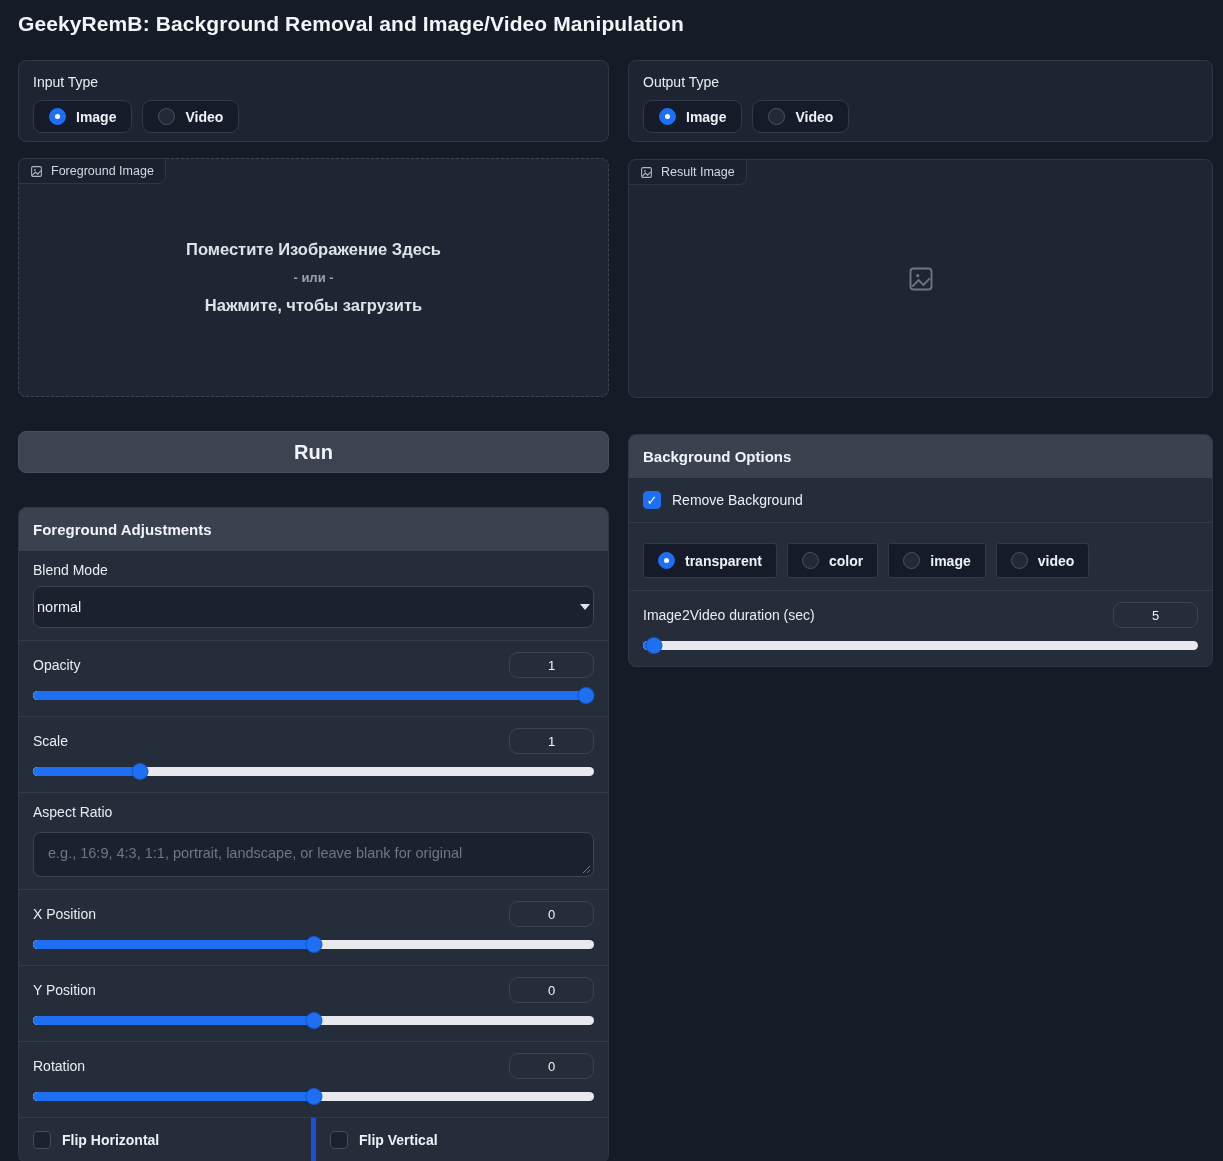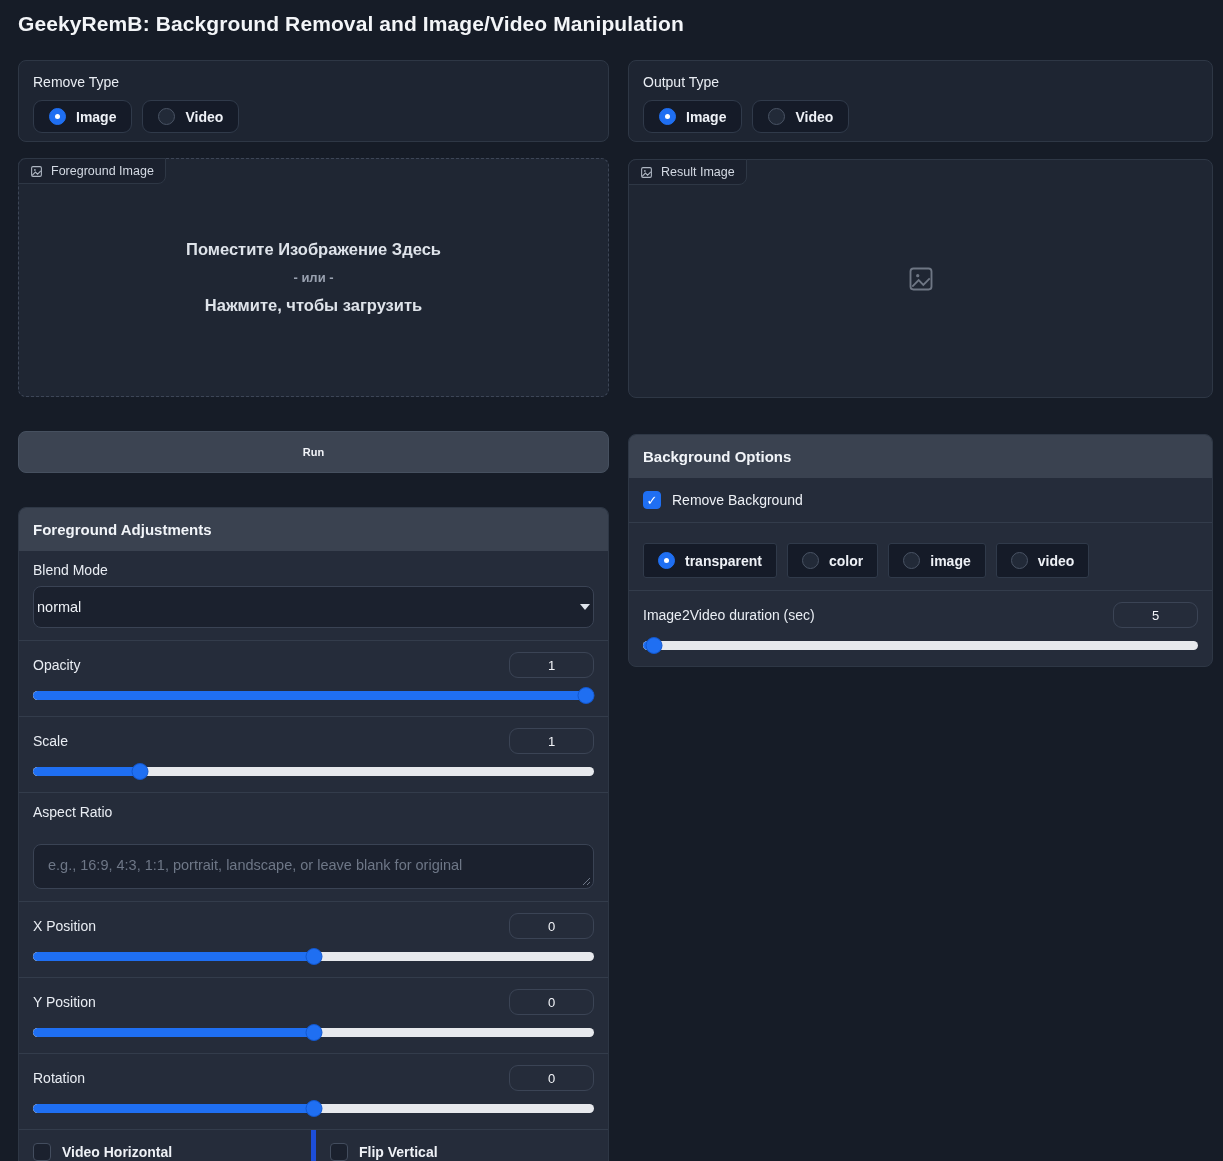--- a/index.html
+++ b/index.html
@@ -64,21 +64,21 @@
   .drop-main { font-size:16.5px; font-weight:600; color:#dee3ea; }
   .drop-or { font-size:13px; font-weight:600; color:#99a1b0; }
   .zone-center-icon {
     position:absolute; inset:0; display:flex; align-items:center; justify-content:center;
   }
 
   
   .run {
     display:block; width:100%; height:42px;
     background:#3c4452; border:1px solid #46505f; border-radius:8px;
-    color:#f2f4f8; font-family:inherit; font-size:11px; font-weight:700; cursor:pointer;
+    color:#f2f4f8; font-family:inherit; font-size:20px; font-weight:700; cursor:pointer;
   }
 
   
   .group {
     background:#252c3a; border:1px solid #2e3745; border-radius:8px; overflow:hidden;
   }
   .group-header {
     background:#3a4250; padding:13px 14px; font-size:15px; font-weight:700; color:#f1f4f8;
   }
   .row { padding:11px 14px 12px 14px; }
@@ -105,21 +105,21 @@
   .track {
     position:absolute; left:0; right:0; top:4px; height:9px;
     background:#e7e9ed; border-radius:5px; overflow:hidden;
   }
   .fill { height:100%; background:#1f6ff2; border-radius:5px; }
   .thumb {
     position:absolute; top:0; width:17px; height:17px; border-radius:50%;
     background:#1f6ff2; border:1px solid #1257ce; transform:translateX(-50%);
   }
 
-  .textarea-wrap { position:relative; margin-top:24px; }
+  .textarea-wrap { position:relative; margin-top:12px; }
   textarea.aspect {
     display:block; width:100%; height:45px; background:#1b212e; border:1px solid #3a4354;
     border-radius:8px; padding:12px 14px; color:#e7ebf2; font-family:inherit; font-size:14.5px;
     resize:none; outline:none;
   }
   textarea.aspect::placeholder { color:#6e7787; }
   .resize-corner { position:absolute; right:3px; bottom:3px; }
 
   .checks { display:flex; padding:0; }
   .check-cell { flex:1; display:flex; align-items:center; gap:11px; padding:13px 14px; cursor:pointer; }
@@ -140,21 +140,21 @@
 
 <div class="page">
 
   <h1 class="title">GeekyRemB: Background Removal and Image/Video Manipulation</h1>
 
   <div class="cols">
 
     <div class="col col-left">
 
       <section class="panel">
-        <div class="panel-label">Remove Type</div>
+        <div class="panel-label">Input Type</div>
         <div class="pills">
           <div class="pill selected">
             <span class="radio"></span>
             <span>Image</span>
           </div>
           <div class="pill">
             <span class="radio"></span>
             <span>Video</span>
           </div>
         </div>
@@ -264,21 +264,21 @@
             <div class="track">
                 <div class="fill" style="width: 50%;"></div>
               </div>
             <div class="thumb" style="left: 50%;"></div>
           </div>
         </div>
 
         <div class="row checks">
           <div class="check-cell">
             <span class="checkbox"></span>
-            <span class="check-label">Video Horizontal</span>
+            <span class="check-label">Flip Horizontal</span>
           </div>
           <div class="check-cell">
             <span class="checkbox"></span>
             <span class="check-label">Flip Vertical</span>
           </div>
         </div>
       </section>
     </div>
 
     <div class="col col-right">

